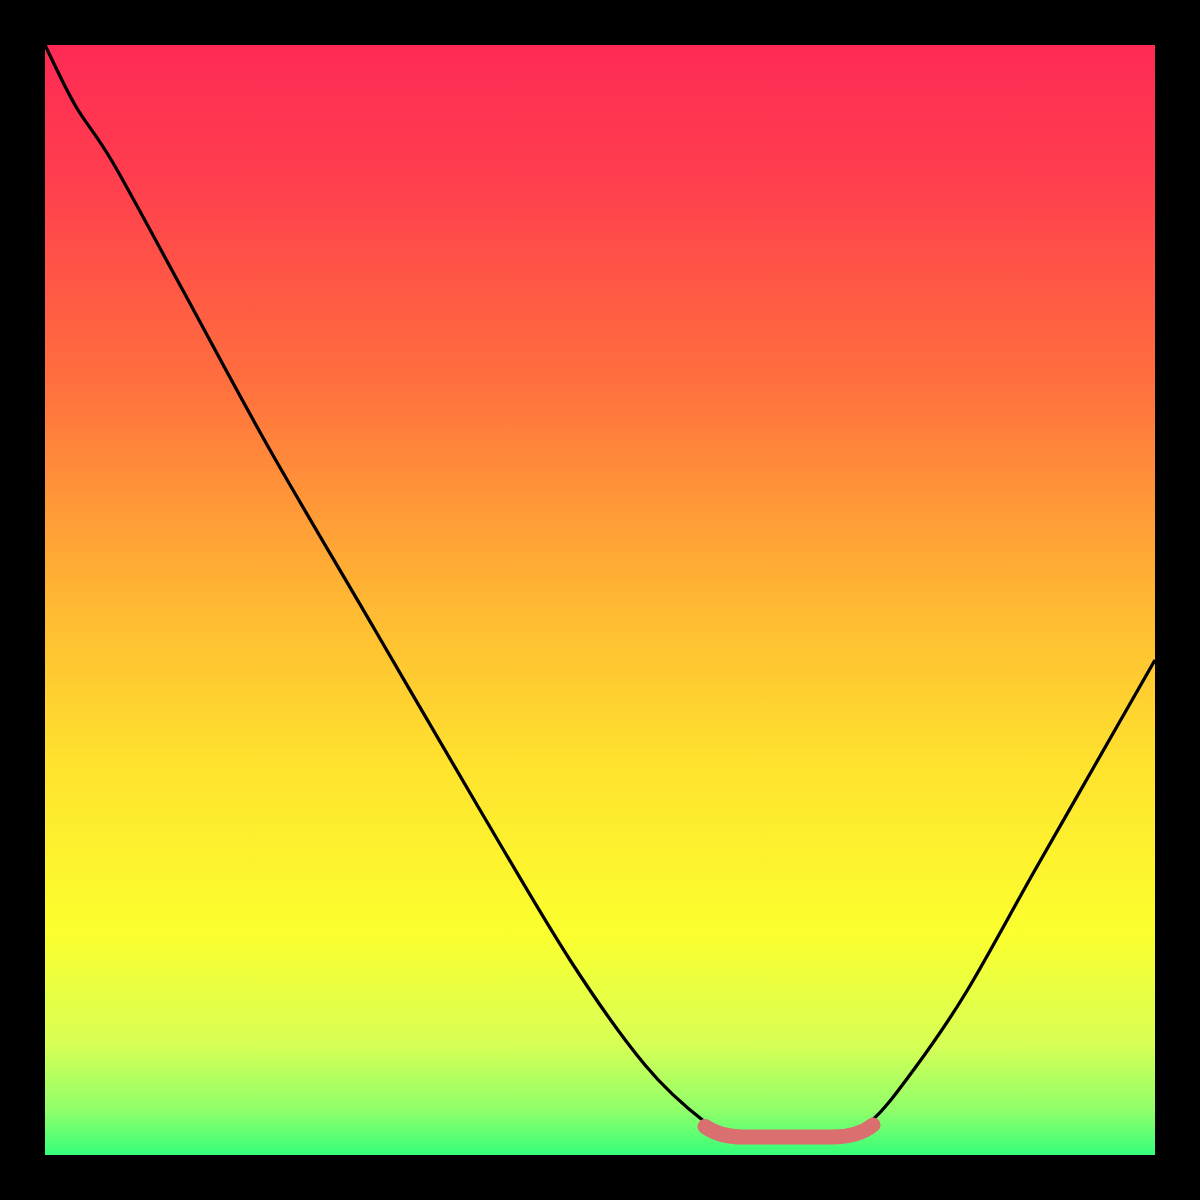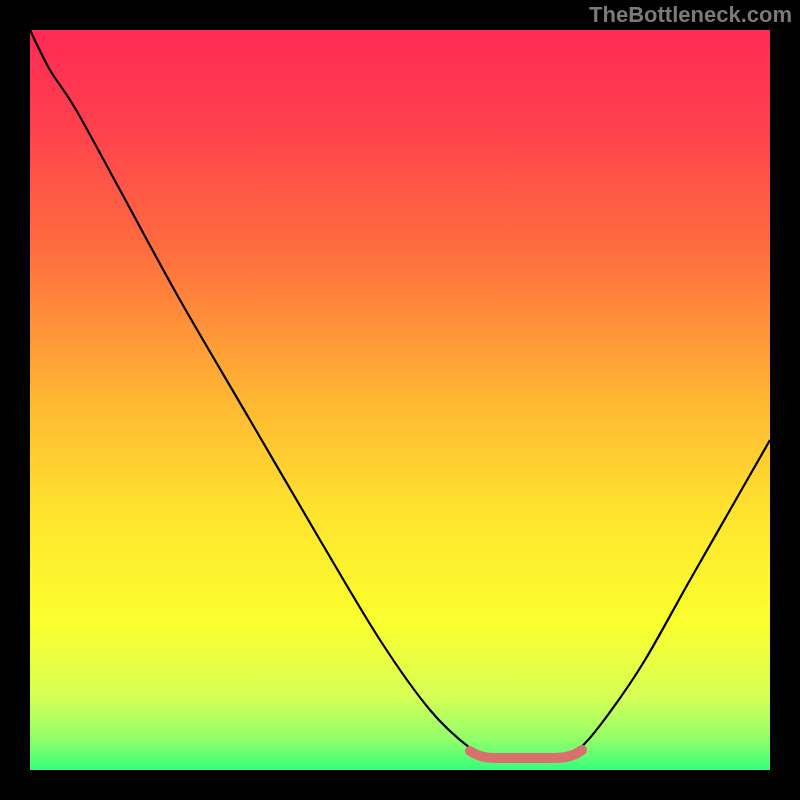--- a/index.html
+++ b/index.html
@@ -27,21 +27,20 @@
     z-index: 10;
   }
   svg {
     display: block;
   }
 </style>
 </head>
 <body>
 
 <div class="container">
-  <div class="watermark">TheBottleneck.com</div>
   <svg id="chart-svg" width="800" height="800" viewBox="0 0 800 800">
     <defs>
       <linearGradient id="bg-grad" x1="0" y1="0" x2="0" y2="1">
           <stop offset="0%" stop-color="#ff2a55"></stop>
           <stop offset="12%" stop-color="#ff3e4e"></stop>
           <stop offset="30%" stop-color="#ff6e3e"></stop>
           <stop offset="50%" stop-color="#ffb733"></stop>
           <stop offset="65%" stop-color="#ffe32e"></stop>
           <stop offset="80%" stop-color="#fbff2e"></stop>
           <stop offset="90%" stop-color="#d7ff55"></stop>

